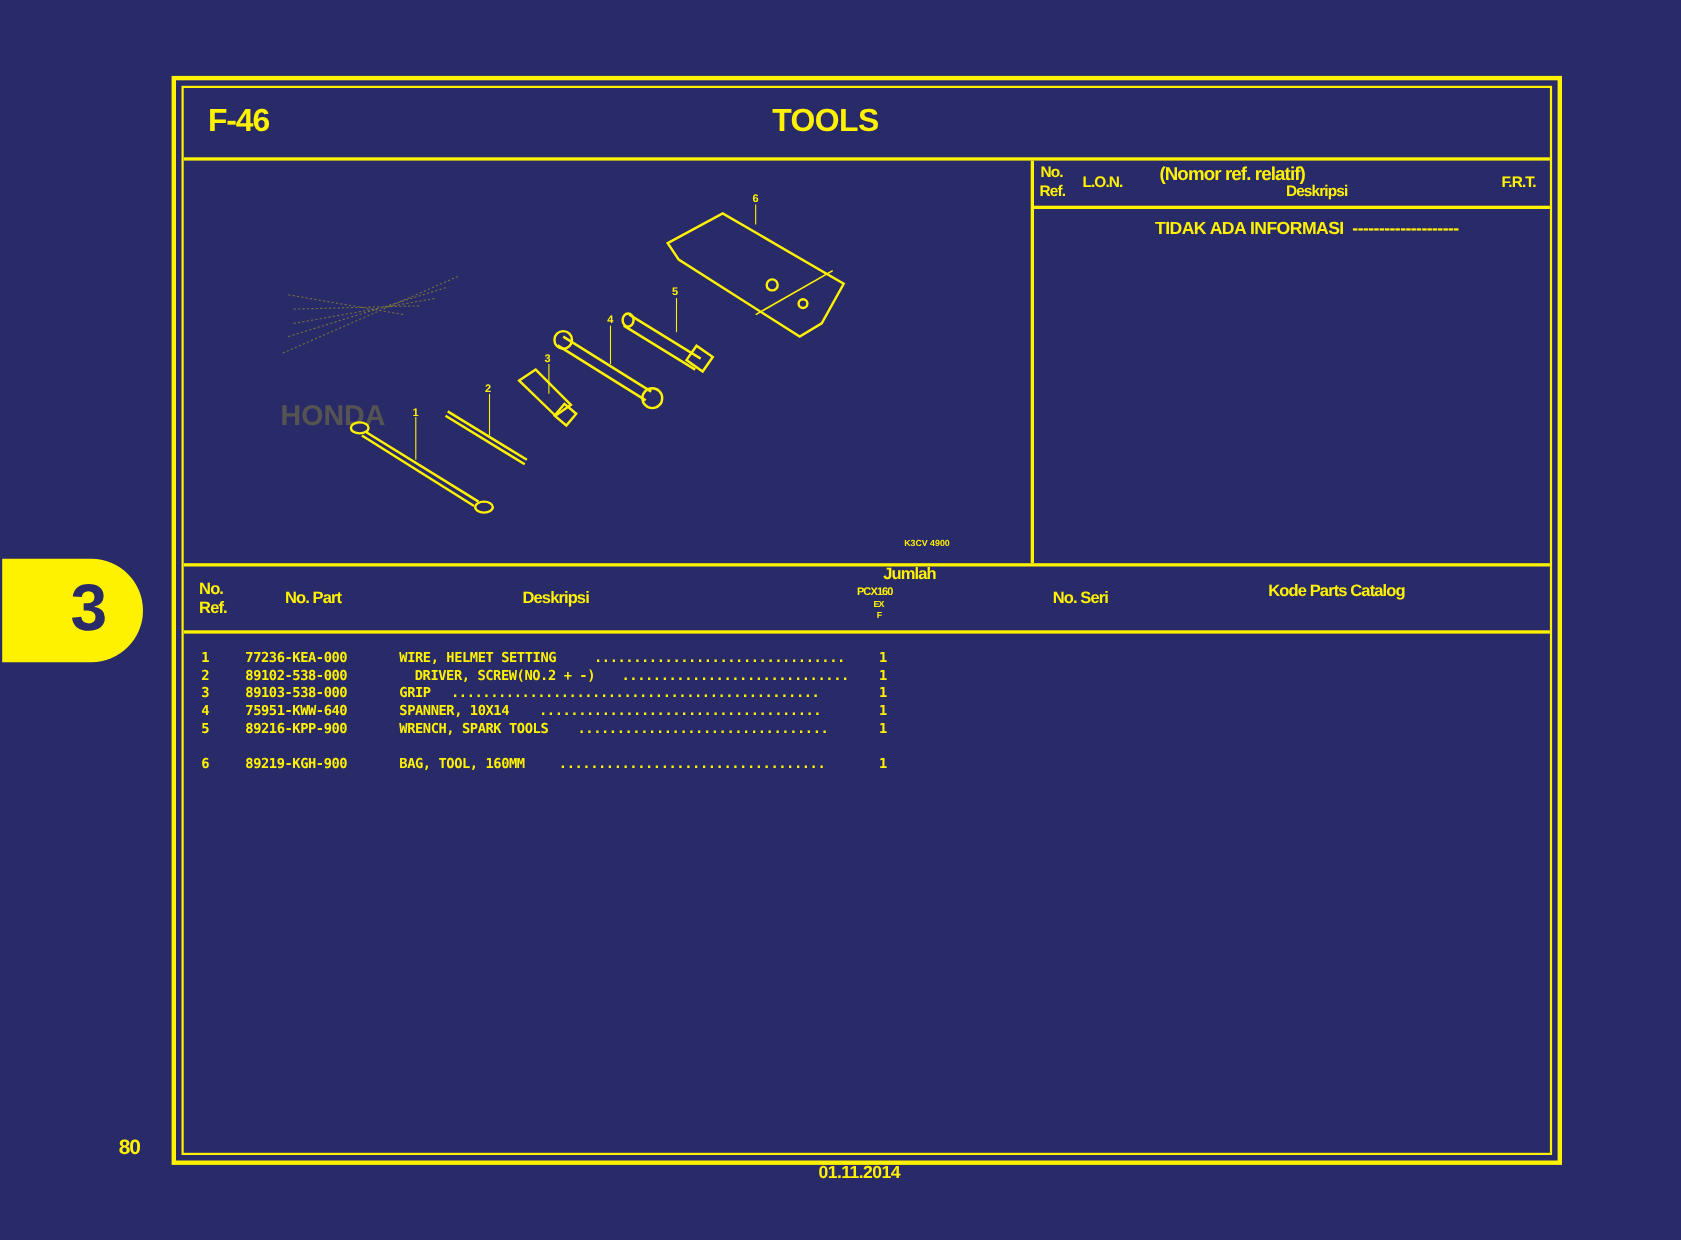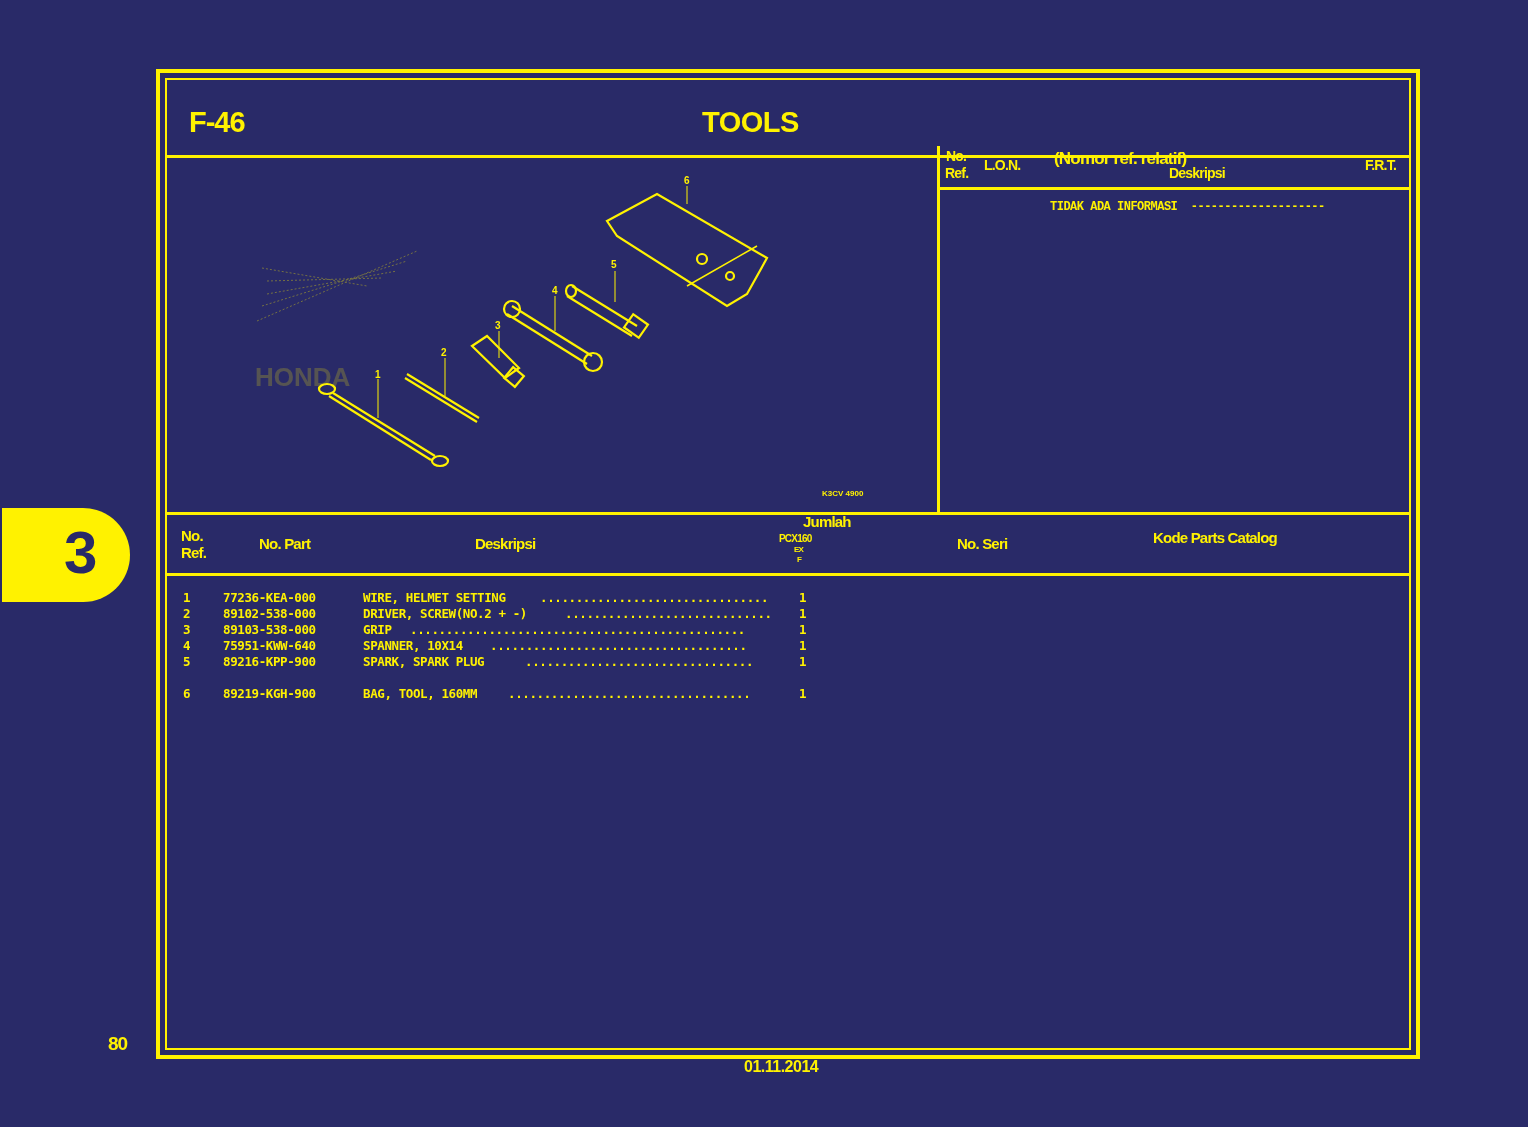--- a/index.html
+++ b/index.html
@@ -1,28 +1,28 @@
 <!DOCTYPE html>
 <html><head>
 <meta charset="utf-8">
 <style>
   html, body { margin:0; padding:0; }
   body { width:1528px; height:1127px; background:#292a68; position:relative; overflow:hidden; font-family:"Liberation Sans", sans-serif; color:#fff200; }
   .frame { position:absolute; left:156px; top:69px; width:1256px; height:982px; border:4px solid #fff200; box-sizing:content-box; }
   .inner { position:absolute; left:5px; top:5px; right:5px; bottom:5px; border:2px solid #fff200; }
-  .title-row { position:absolute; left:0; top:12px; right:0; height:63px; border-bottom:3px solid #fff200; }
+  .title-row { position:absolute; left:0; top:0; right:0; height:63px; border-bottom:3px solid #fff200; }
   .fig-code { position:absolute; left:22px; top:14px; font-weight:bold; font-size:29px; letter-spacing:-1px; }
   .fig-title { position:absolute; left:535px; top:14px; font-weight:bold; font-size:29px; letter-spacing:-0.5px; }
   .diagram { position:absolute; left:0; top:66px; width:770px; height:366px; border-right:3px solid #fff200; }
   .diagram svg { position:absolute; left:0; top:0; }
   .diagram-code { position:absolute; left:655px; top:343px; font-size:8px; font-weight:bold; }
   .lon { position:absolute; left:773px; top:66px; right:0; height:366px; }
   .lon-head { position:absolute; left:0; top:0; right:0; height:41px; border-bottom:3px solid #fff200; font-size:14px; font-weight:bold; letter-spacing:-0.8px; }
   .lon-head span { position:absolute; }
-  .lon-empty { position:absolute; left:110px; top:54px; font-family:Liberation Mono, monospace; font-size:12px; font-weight:bold; letter-spacing:-0.5px; white-space:pre; }
+  .lon-empty { position:absolute; left:110px; top:54px; font-family:Liberation Sans, sans-serif; font-size:16px; font-weight:bold; letter-spacing:-0.5px; white-space:pre; }
   .tbl-head { position:absolute; left:0; top:432px; right:0; height:58px; border-top:3px solid #fff200; border-bottom:3px solid #fff200; font-weight:bold; font-size:15px; letter-spacing:-0.8px; }
   .tbl-head span { position:absolute; }
   .rows { position:absolute; left:0; top:500px; right:0; }
   .row { position:absolute; left:0; height:16px; font-family:"DejaVu Sans Mono", monospace; font-size:12.5px; font-weight:bold; letter-spacing:-0.4px; white-space:pre; }
   .row span { position:absolute; top:0; }
   .tab3 { position:absolute; left:2px; top:508px; width:128px; height:94px; background:#fff200; border-radius:0 48px 48px 0; }
   .tab3 span { position:absolute; left:62px; top:10px; font-size:60px; font-weight:bold; color:#292a68; }
   .page-num { position:absolute; left:108px; top:1033px; font-size:19px; font-weight:bold; letter-spacing:-1px; }
   .date { position:absolute; left:744px; top:1058px; font-size:16px; font-weight:bold; letter-spacing:-0.5px; }
 </style>
@@ -134,42 +134,42 @@
       <div class="row" style="top:10px;">
         <span style="left:16px">1</span>
         <span style="left:56px">77236-KEA-000</span>
         <span style="left:196px">WIRE, HELMET SETTING</span>
         <span style="left:373px">................................</span>
         <span style="left:632px">1</span>
       </div>
       <div class="row" style="top:26px;">
         <span style="left:16px">2</span>
         <span style="left:56px">89102-538-000</span>
-        <span style="left:196px">DRIVER, SCREW(NO.2 + -)</span>
+        <span style="left:210px">DRIVER, SCREW(NO.2 + -)</span>
         <span style="left:398px">.............................</span>
         <span style="left:632px">1</span>
       </div>
       <div class="row" style="top:42px;">
         <span style="left:16px">3</span>
         <span style="left:56px">89103-538-000</span>
         <span style="left:196px">GRIP</span>
         <span style="left:243px">...............................................</span>
         <span style="left:632px">1</span>
       </div>
       <div class="row" style="top:58px;">
         <span style="left:16px">4</span>
         <span style="left:56px">75951-KWW-640</span>
         <span style="left:196px">SPANNER, 10X14</span>
         <span style="left:323px">....................................</span>
         <span style="left:632px">1</span>
       </div>
       <div class="row" style="top:74px;">
         <span style="left:16px">5</span>
         <span style="left:56px">89216-KPP-900</span>
-        <span style="left:196px">SPARK, SPARK PLUG</span>
+        <span style="left:196px">WRENCH, SPARK TOOLS</span>
         <span style="left:358px">................................</span>
         <span style="left:632px">1</span>
       </div>
       <div class="row" style="top:106px;">
         <span style="left:16px">6</span>
         <span style="left:56px">89219-KGH-900</span>
         <span style="left:196px">BAG, TOOL, 160MM</span>
         <span style="left:341px">..................................</span>
         <span style="left:632px">1</span>
       </div>

